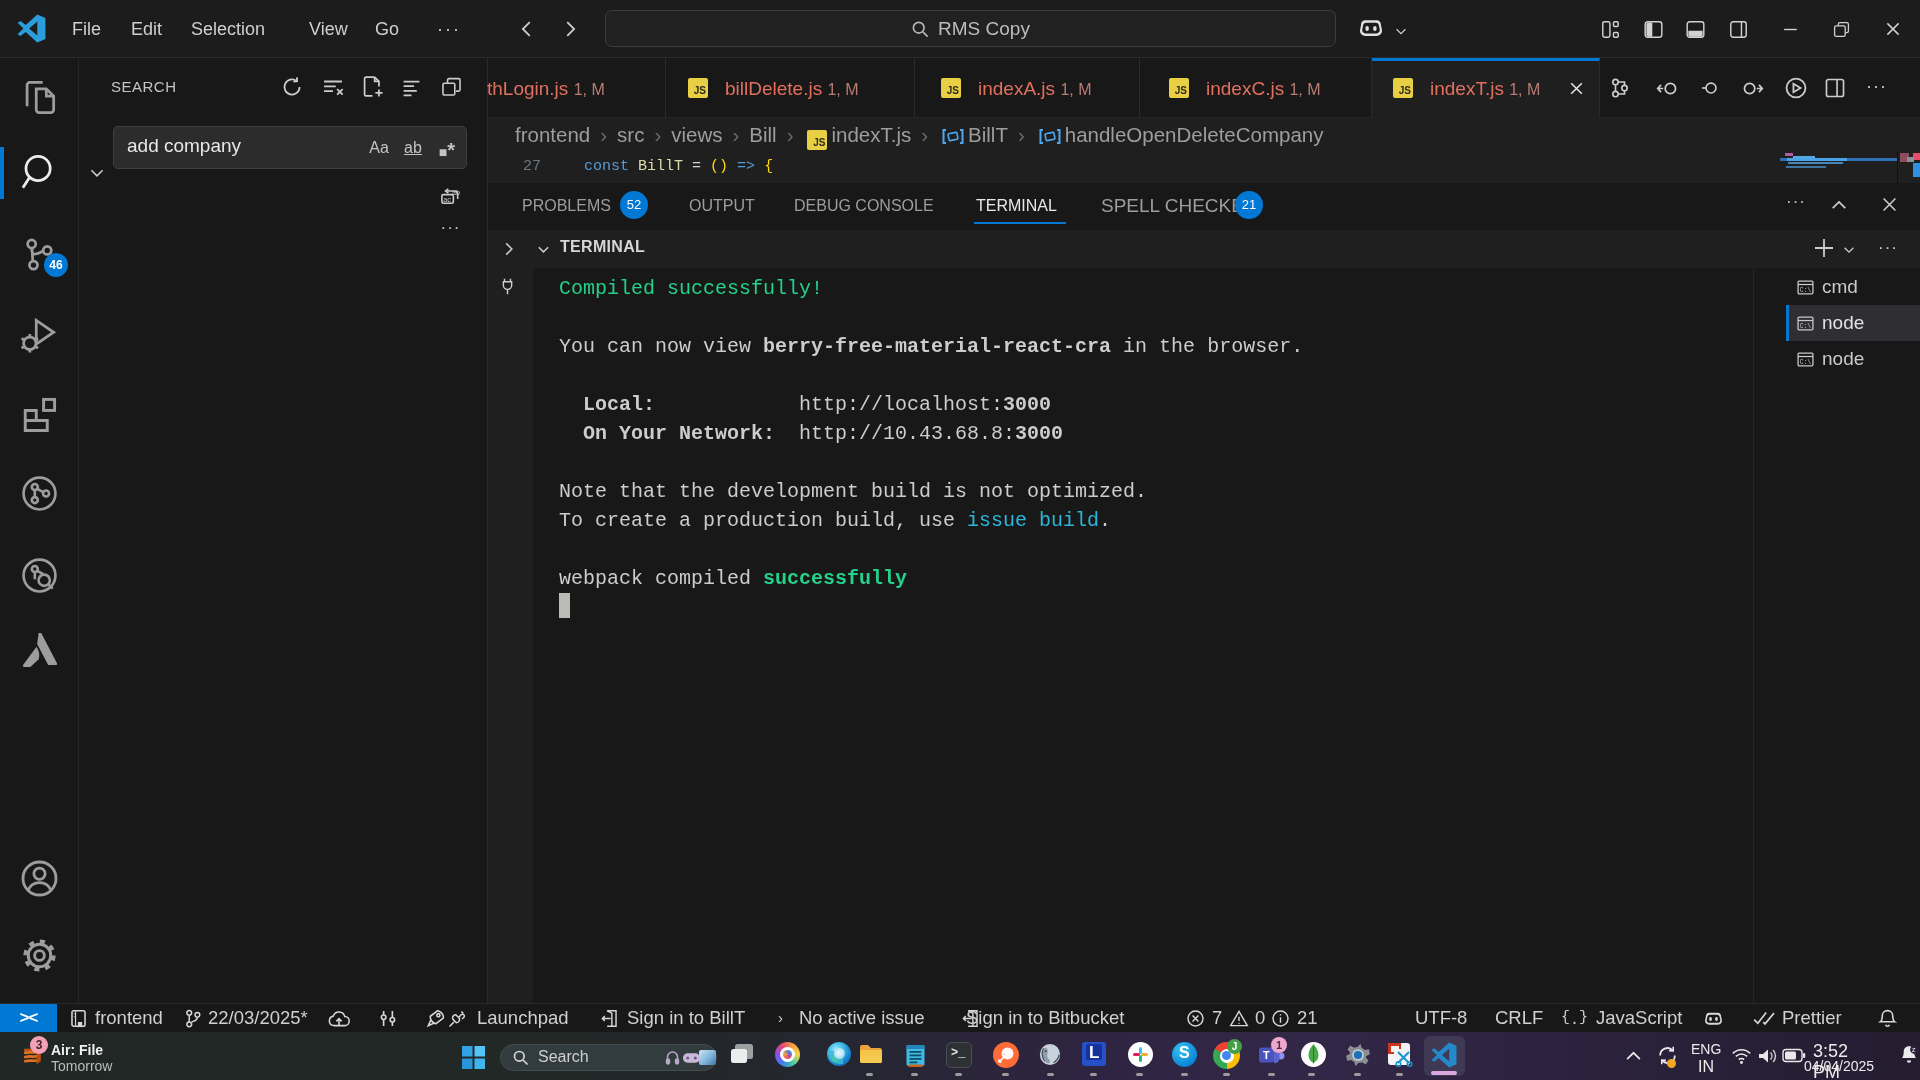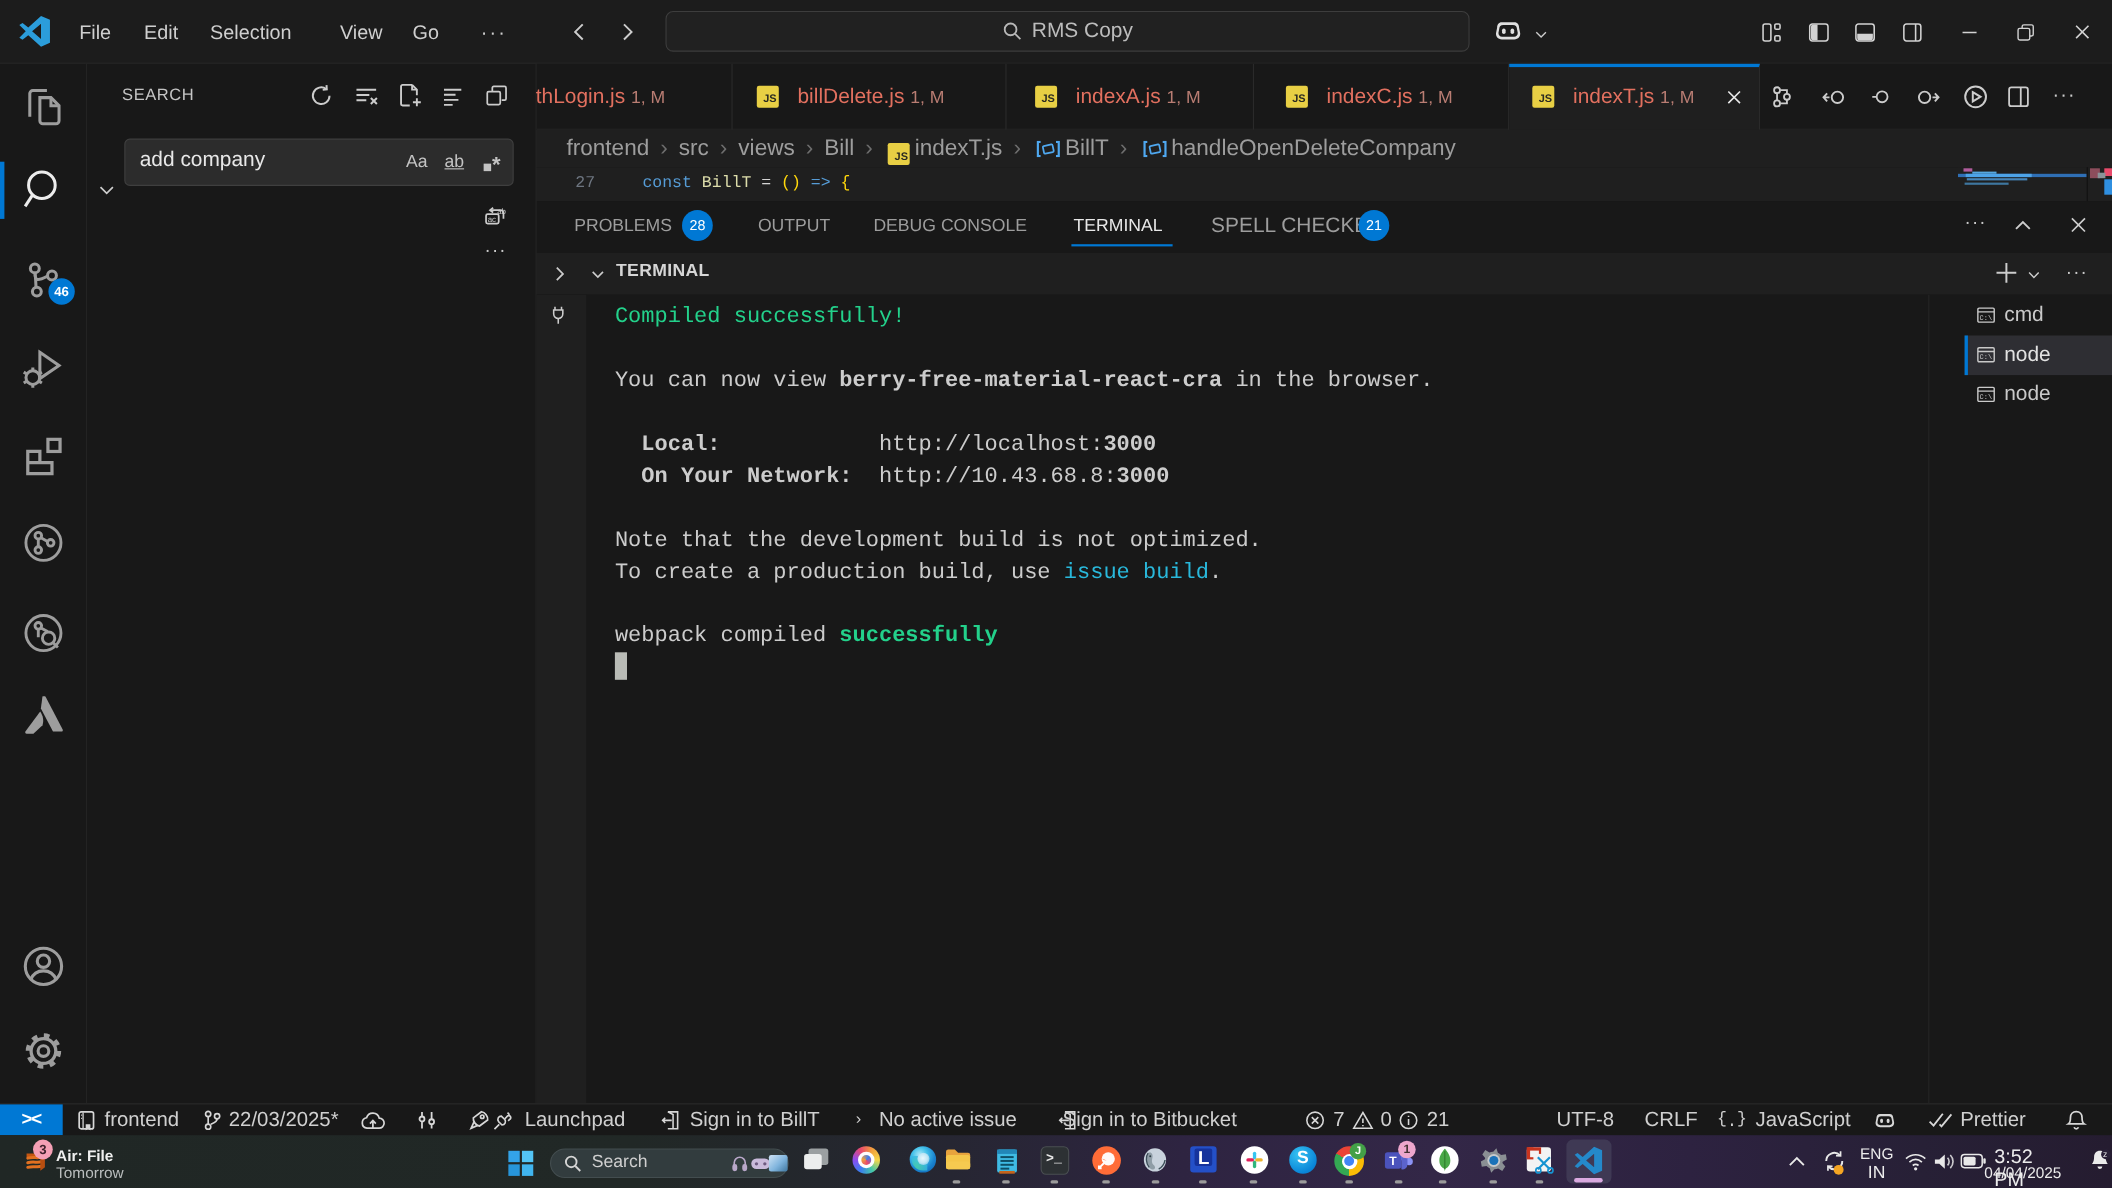--- a/index.html
+++ b/index.html
@@ -307,21 +307,21 @@
   <div class="abs" style="left:1300px;top:104px;width:55px;height:2px;background:#4585ba"></div>
   <div class="abs" style="left:1298px;top:108px;width:40px;height:2px;background:#3e769f"></div>
   <div class="abs" style="left:1409px;top:94px;width:1px;height:31px;background:#111"></div>
   <div class="abs" style="left:1412px;top:95px;width:9px;height:9px;background:#8d4d5c"></div>
   <div class="abs" style="left:1425px;top:95px;width:7px;height:7px;background:#e84a6b"></div>
   <div class="abs" style="left:1419px;top:99px;width:7px;height:5px;background:#8a9399"></div>
   <div class="abs" style="left:1425px;top:105px;width:7px;height:14px;background:#2f8fe0"></div>
 
   <div class="abs" style="left:0;top:125px;width:1432px;height:47px;background:#181818"></div>
   <div class="abs sitem" style="left:34px;top:134px;font-size:16px;color:#9d9d9d">PROBLEMS</div>
-  <div class="abs" style="left:132px;top:133px;width:28px;height:28px;border-radius:14px;background:#0078d4;color:#fff;font-size:13px;text-align:center;line-height:28px">28</div>
+  <div class="abs" style="left:132px;top:133px;width:28px;height:28px;border-radius:14px;background:#0078d4;color:#fff;font-size:13px;text-align:center;line-height:28px">52</div>
   <div class="abs sitem" style="left:201px;top:134px;font-size:16px;color:#9d9d9d">OUTPUT</div>
   <div class="abs sitem" style="left:306px;top:134px;font-size:16px;color:#9d9d9d">DEBUG CONSOLE</div>
   <div class="abs sitem" style="left:488px;top:134px;font-size:16px;color:#e8e8e8">TERMINAL</div>
   <div class="abs" style="left:486px;top:164px;width:92px;height:2px;background:#0078d4"></div>
   <div class="abs sitem" style="left:613px;top:134px;font-size:19px;color:#9d9d9d">SPELL CHECKER</div>
   <div class="abs" style="left:747px;top:133px;width:28px;height:28px;border-radius:14px;background:#0078d4;color:#fff;font-size:13px;text-align:center;line-height:28px">21</div>
   <span class="abs" style="left:1298px;top:134px;font-size:17px;color:#cccccc;letter-spacing:1px">···</span>
   <svg class="abs" style="left:1341px;top:137px" width="20" height="20" viewBox="0 0 16 16" fill="none" stroke="#cccccc" stroke-width="1.4">
         <path d="M3 10.5 L8 5.5 L13 10.5"></path>
       </svg>

